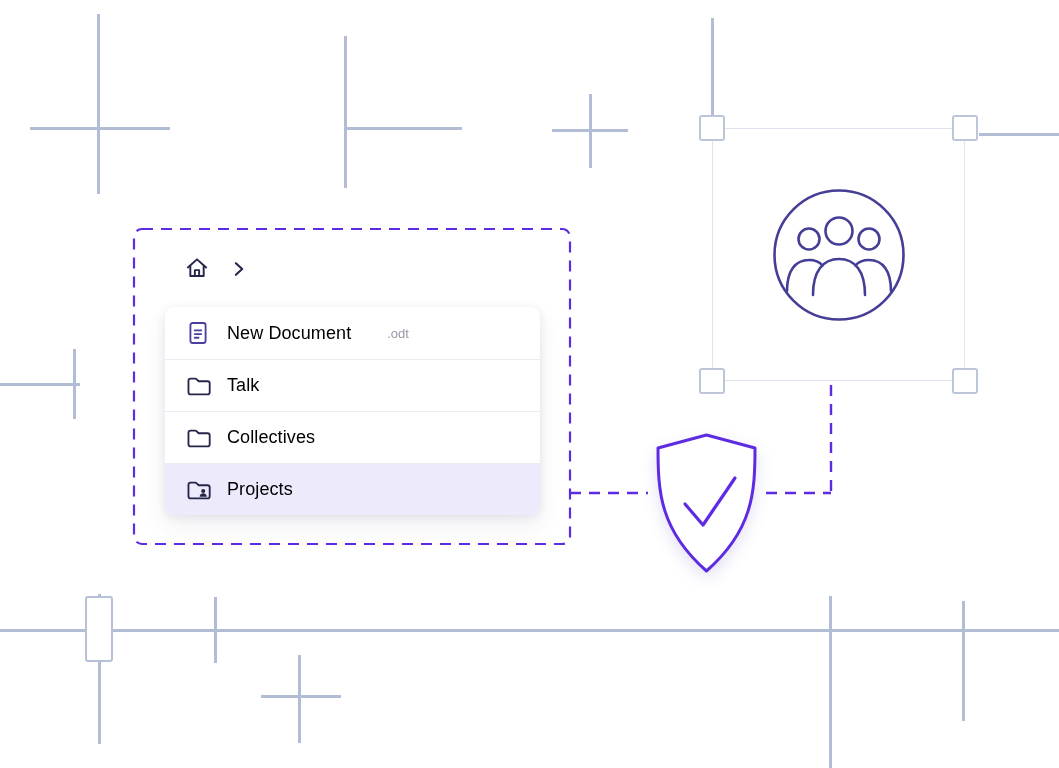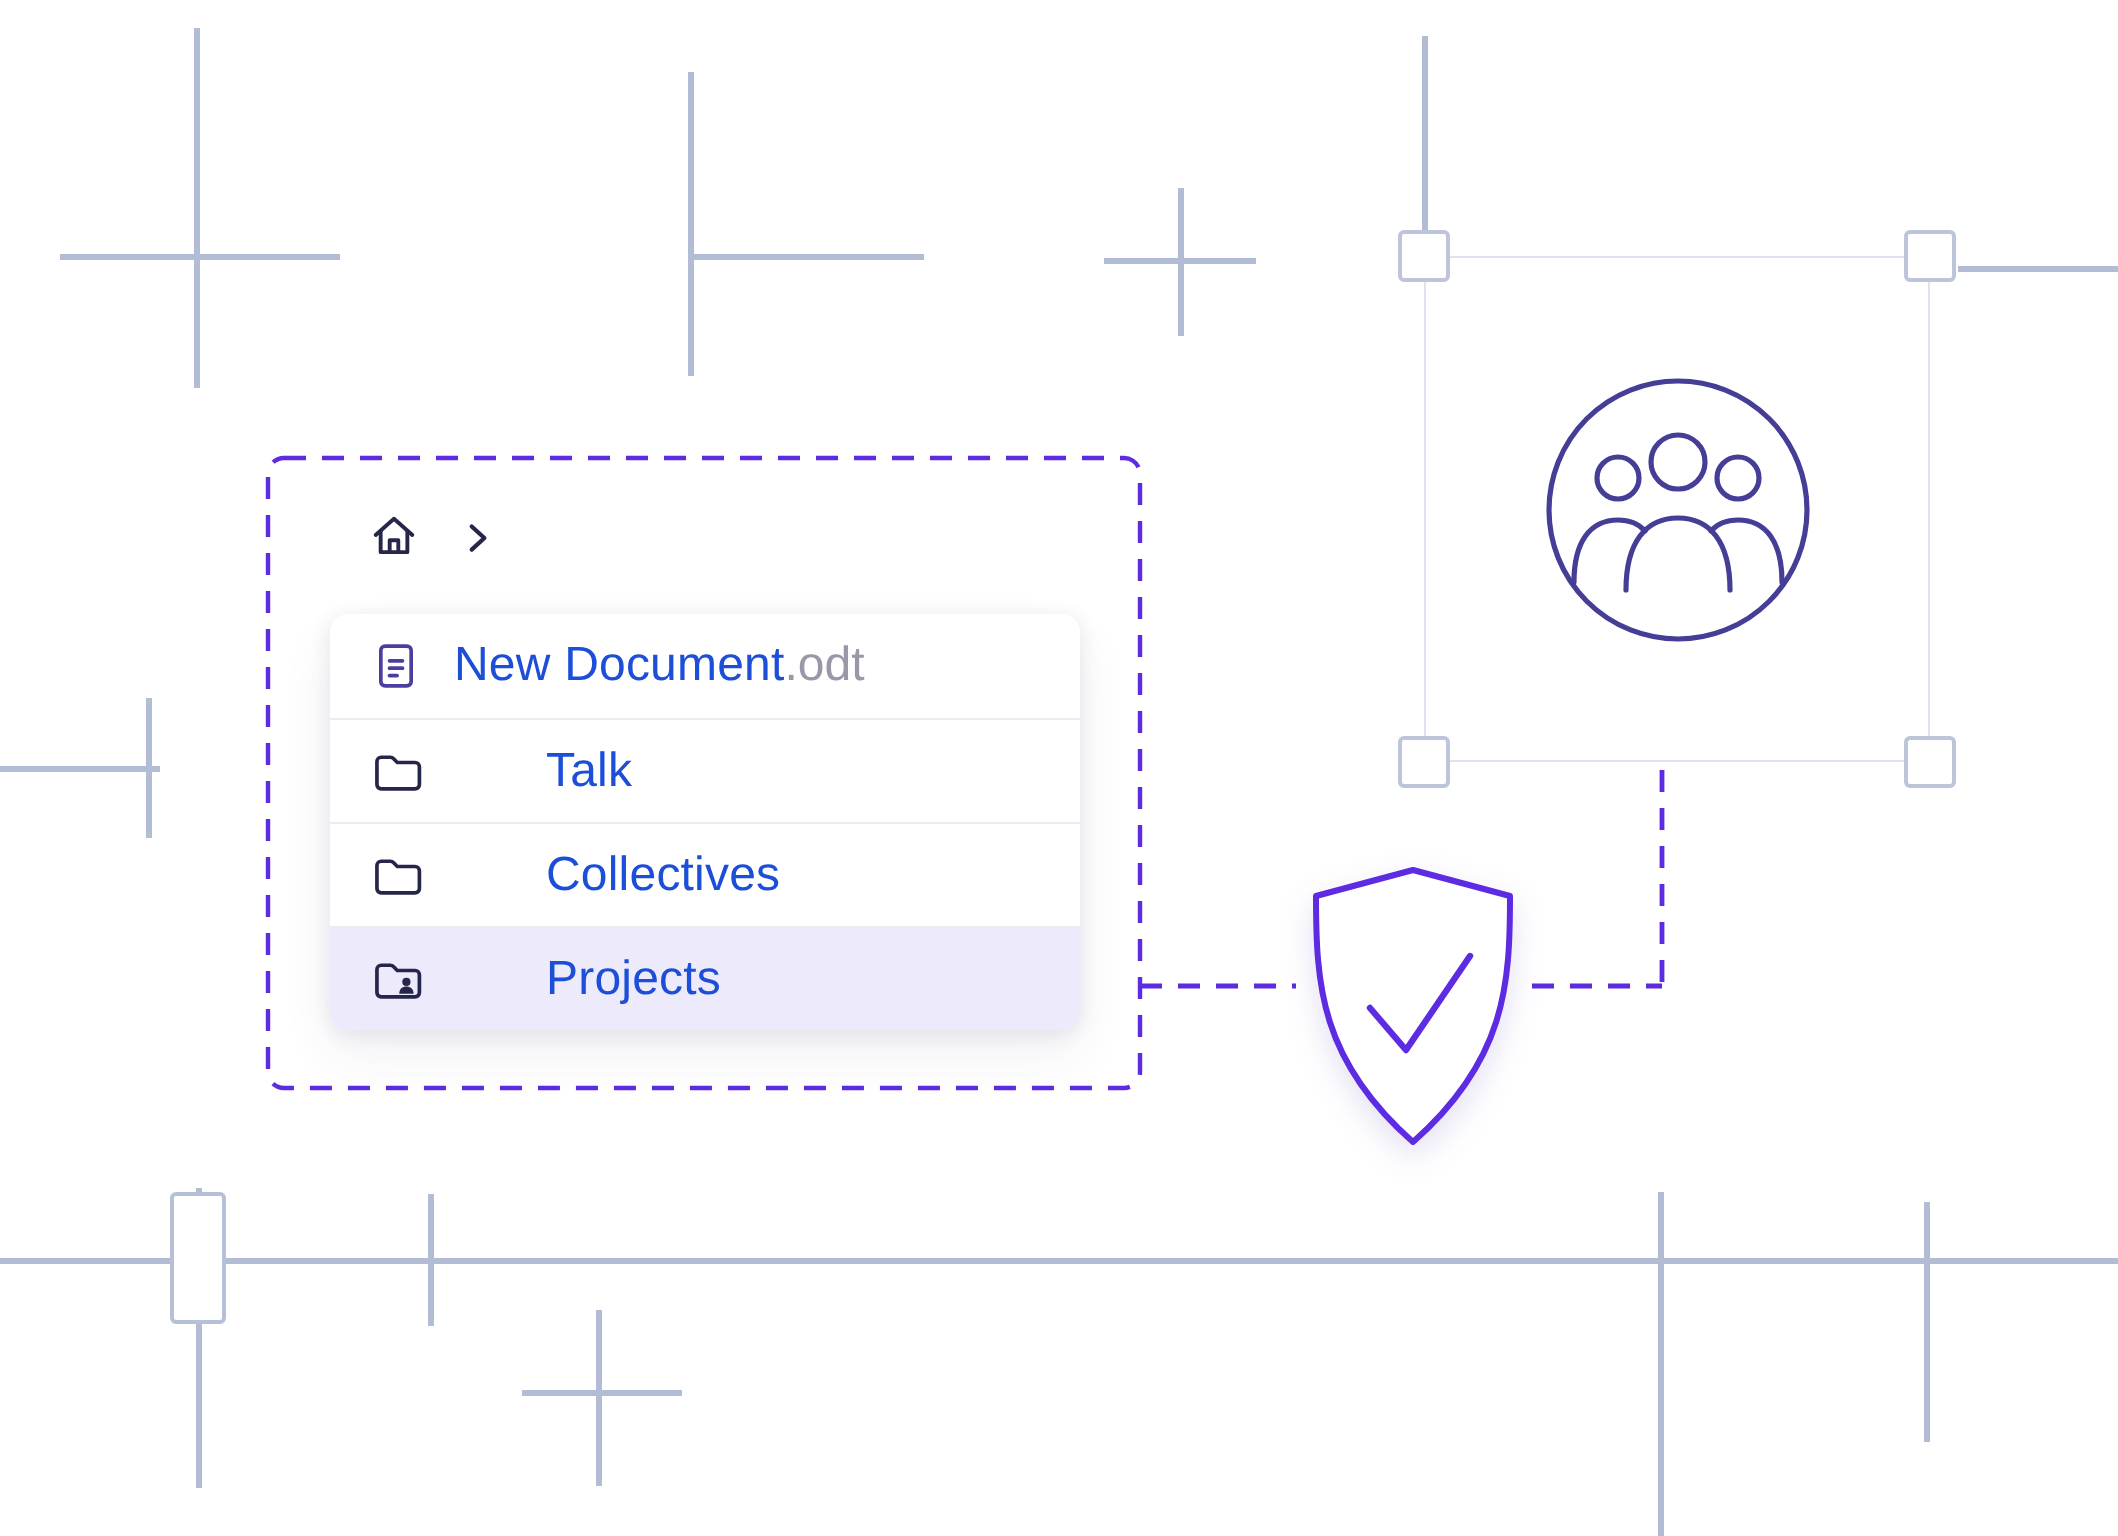--- a/index.html
+++ b/index.html
@@ -30,25 +30,25 @@
     filter:drop-shadow(0 6px 8px rgba(70,40,160,.15));}
   
   .breadcrumb{position:absolute;left:183px;top:254px;display:flex;align-items:center;gap:18px;z-index:5;}
   
   .card{
     position:absolute;left:165px;top:307px;width:375px;z-index:5;
     background:#ffffff;border-radius:9px;overflow:hidden;
     box-shadow:0 2px 10px rgba(50,50,100,.10),0 12px 26px rgba(50,50,100,.07);
   }
   .row{display:flex;align-items:center;height:52px;box-sizing:border-box;}
-  .row + .row{border-top:1px solid #ebebf2;gap:46px;}
+  .row + .row{border-top:1px solid #ebebf2;}
   .row.selected{background:#eceafb;}
   .row-icon{display:flex;align-items:center;margin:0 16px 0 20px;}
-  .row-name{font-size:24px;color:#1d4ed8;letter-spacing:.1px;}
-  .row-ext{font-size:24px;color:#98a;color:#9898a8;}
+  .row-name{font-size:18px;color:#000000;letter-spacing:.1px;}
+  .row-ext{font-size:13px;color:#98a;color:#9898a8;margin-left:36px;}
 </style>
 </head>
 <body>
 
 <div class="canvas">
 
   <div class="decor" style="left:97px;top:14px;width:3px;height:180px"></div>
   <div class="decor" style="left:30px;top:127px;width:140px;height:3px"></div>
   <div class="decor" style="left:344px;top:36px;width:3px;height:152px"></div>
   <div class="decor" style="left:344px;top:127px;width:118px;height:3px"></div>

